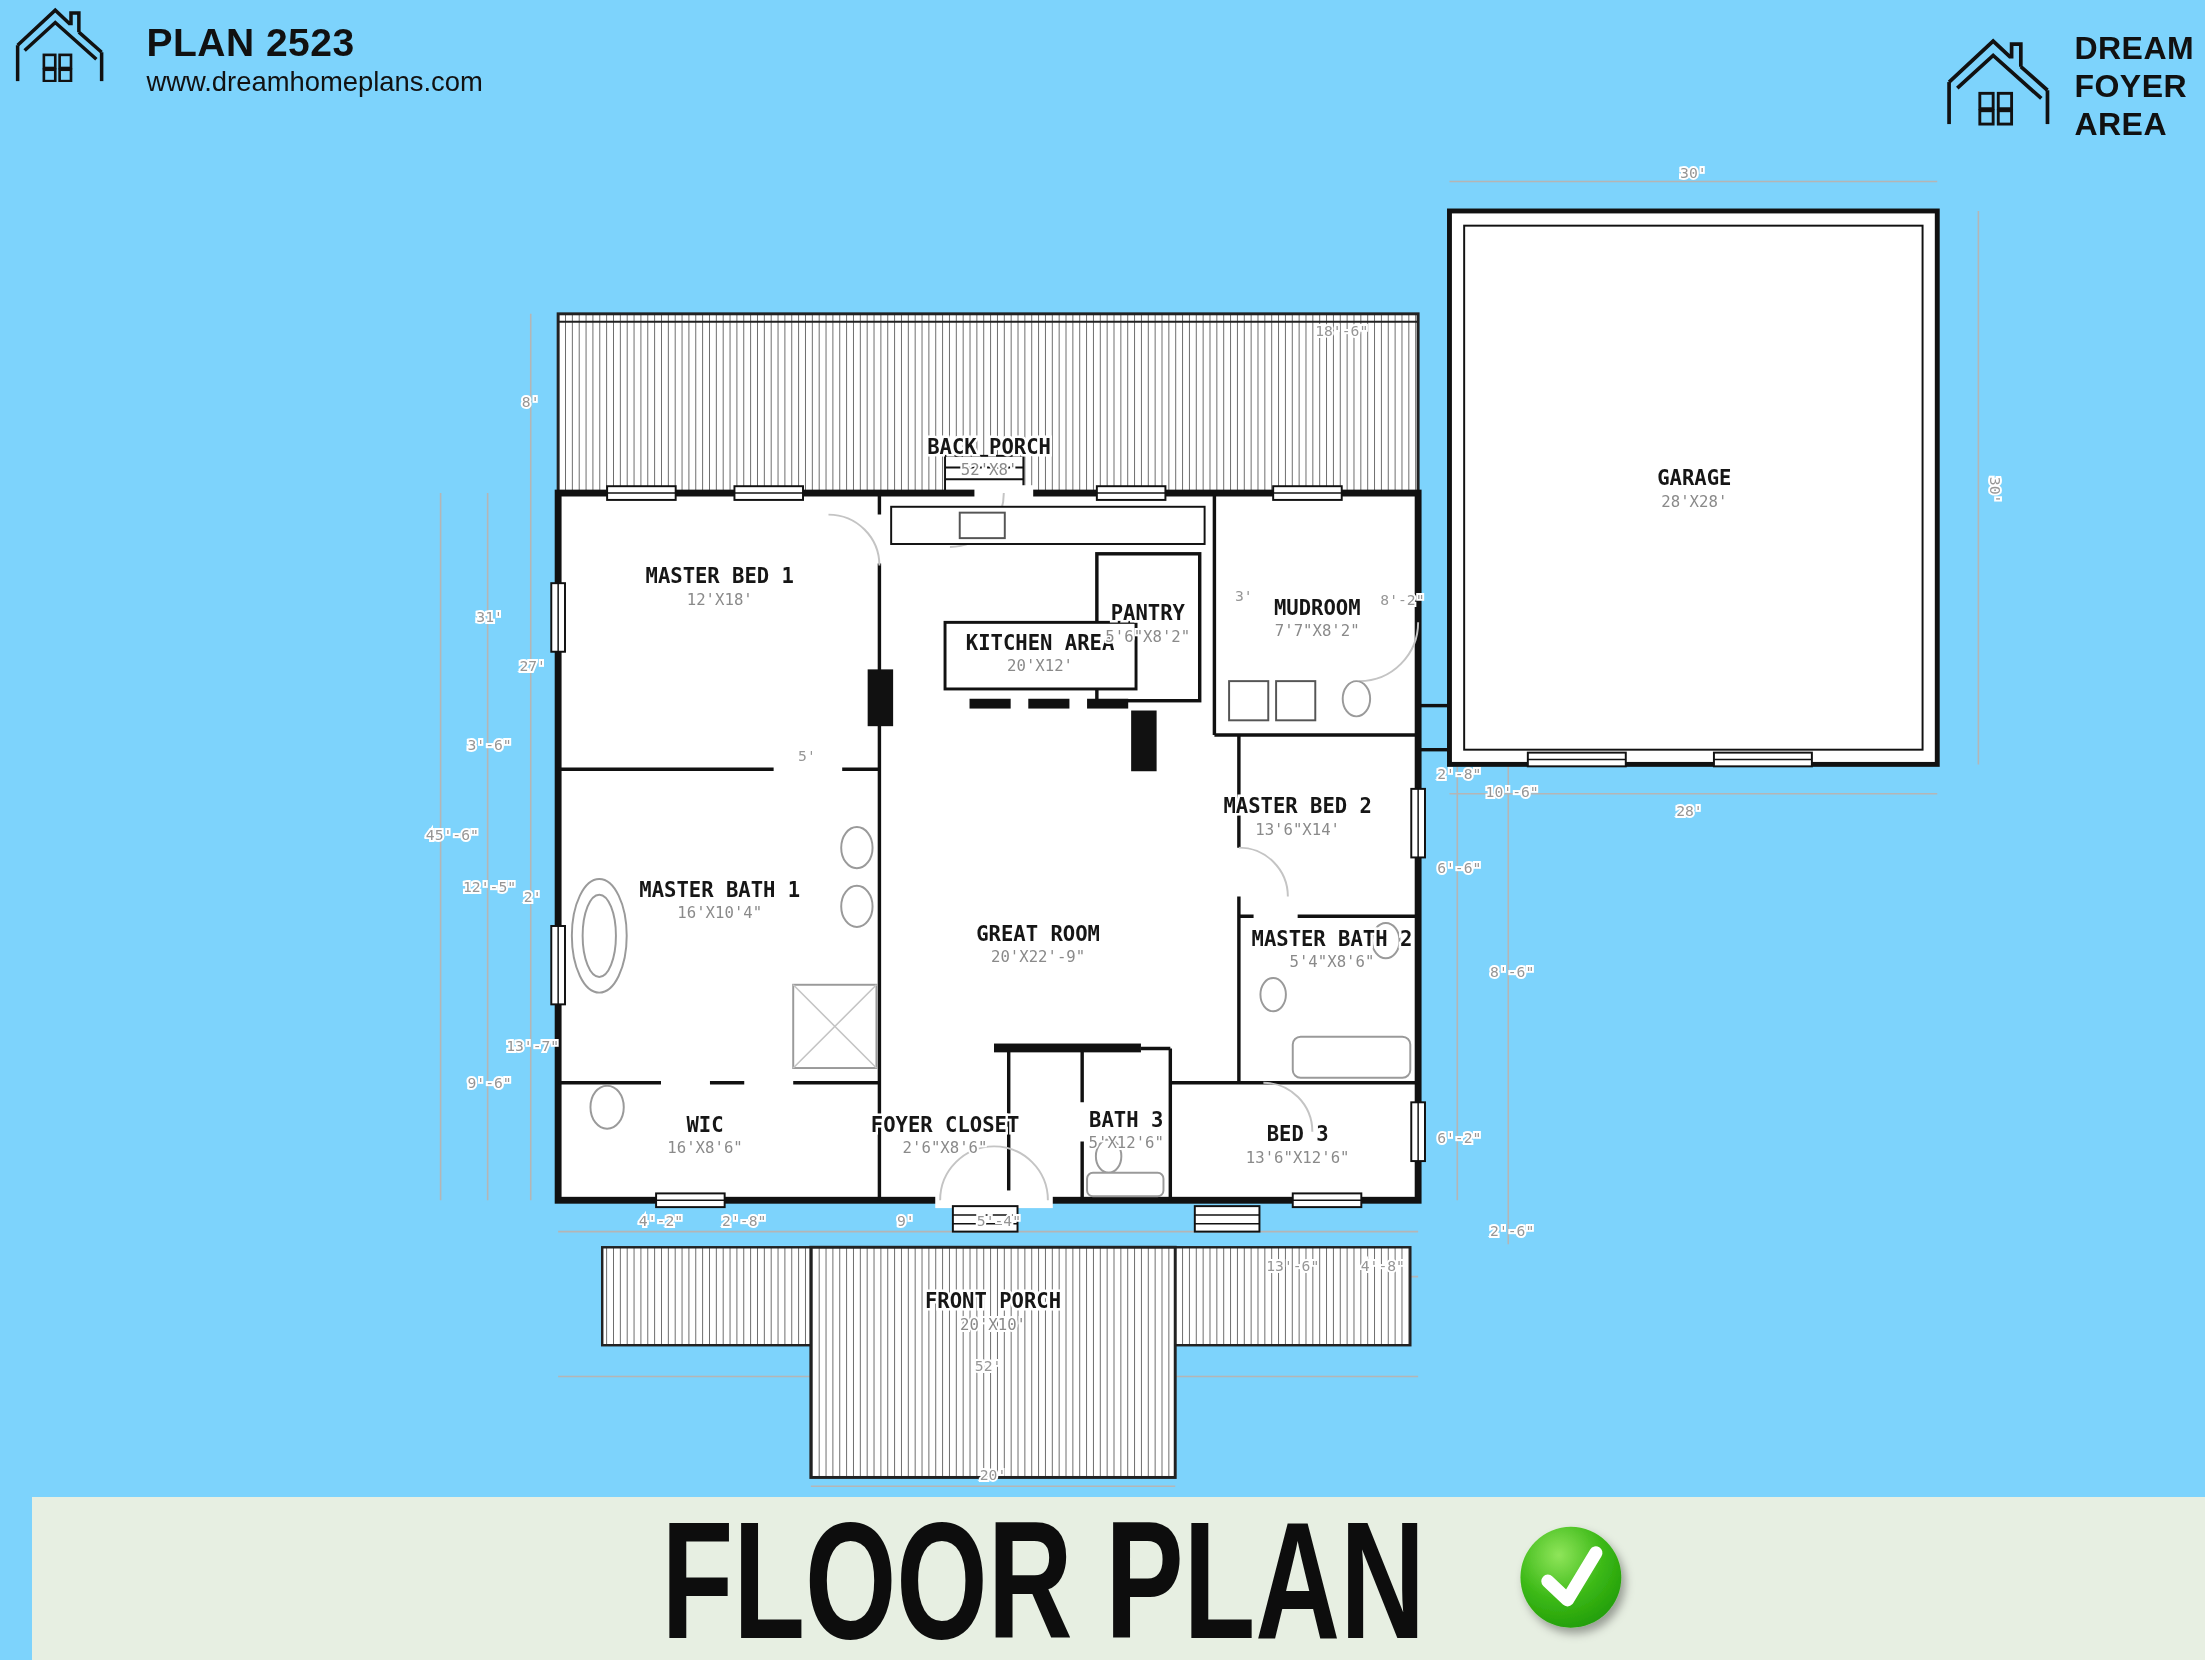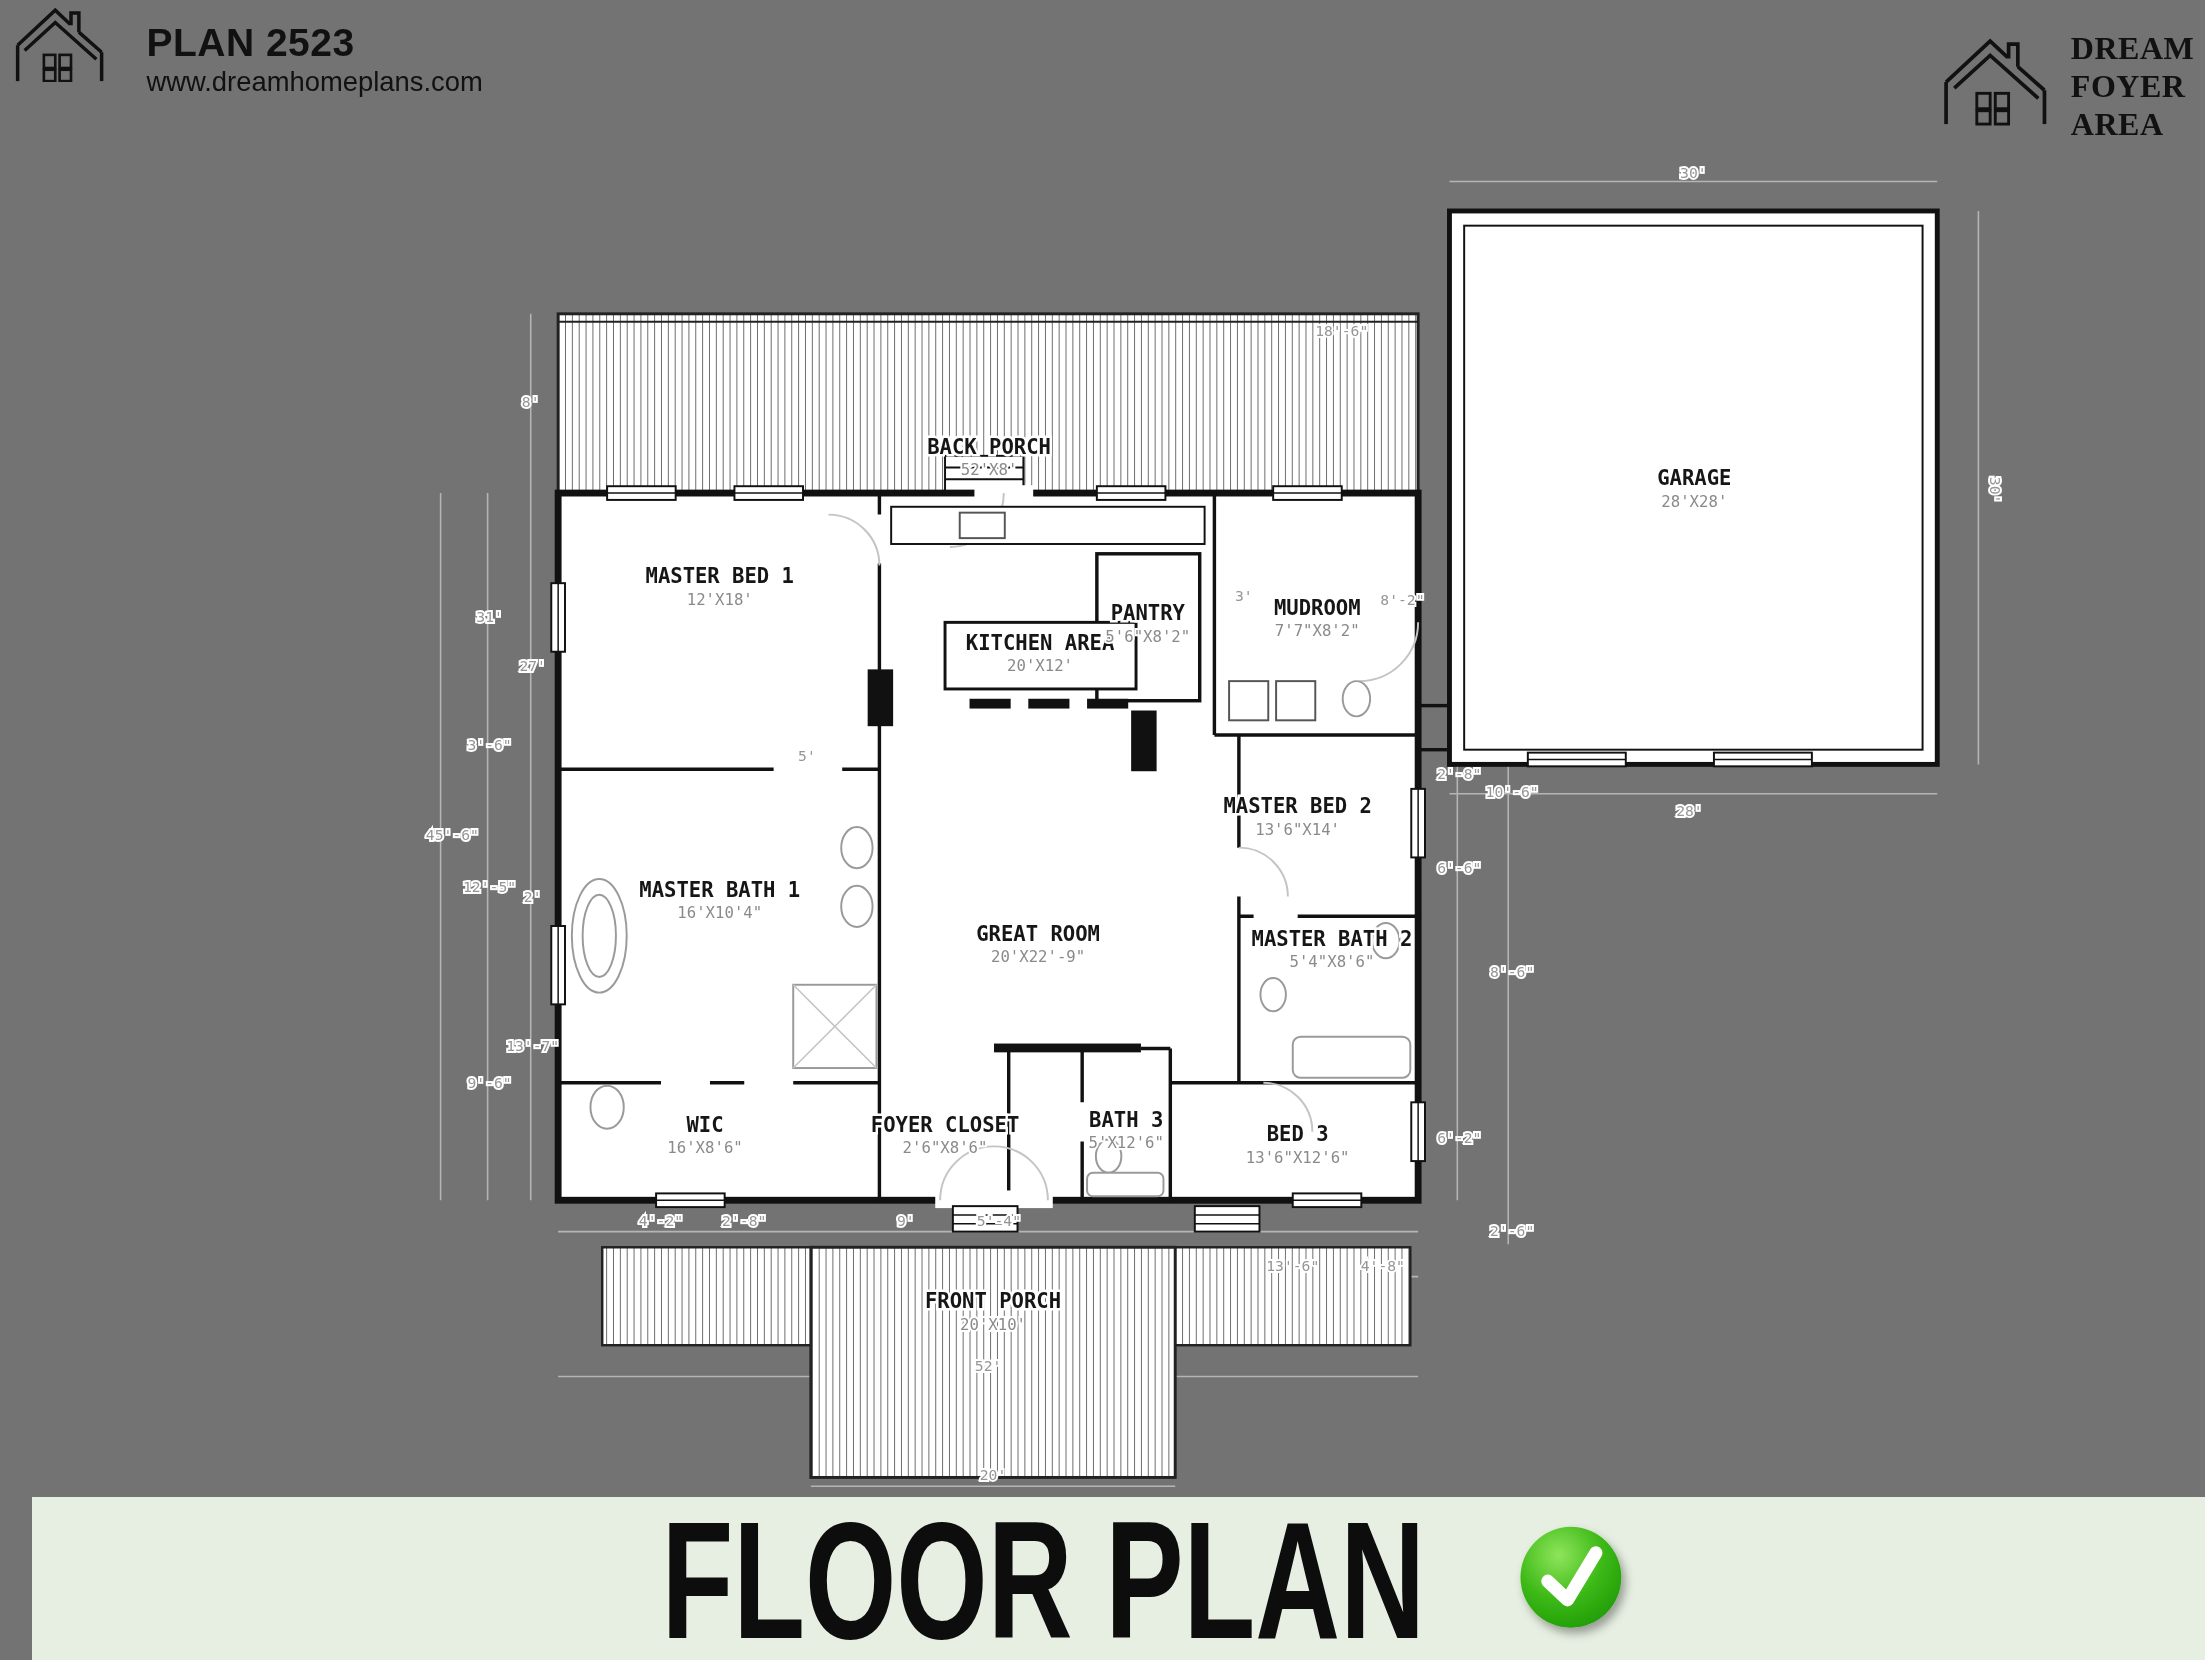--- a/index.html
+++ b/index.html
@@ -1,27 +1,27 @@
 <!DOCTYPE html>
 <html style="font-size:7.8px"><head>
 <meta charset="utf-8">
 <style>
   html,body{margin:0;padding:0;background:#ffffff;}
-  .page{position:relative;width:2205px;height:1660px;background:#737373;overflow:hidden;
+  .page{position:relative;width:2205px;height:1660px;background:#7dd3fc;overflow:hidden;
         font-family:"Liberation Sans",sans-serif;color:#111;}
   
   .brand-left{position:absolute;left:8.8px;top:4.9px;display:flex;gap:20.6px;align-items:flex-start;}
   .brand-left .logo{width:117px;height:77px;}
   .brand-left-text{padding-top:16.7px;}
   .plan-title{font-size:39px;font-weight:700;letter-spacing:0.5px;line-height:42px;}
   .website-url{font-size:27.4px;font-weight:400;line-height:36px;}
   
   .brand-right{position:absolute;right:10.8px;top:5.9px;display:flex;gap:4.9px;align-items:flex-start;}
   .brand-right .logo{width:123px;height:148px;}
-  .brand-right-text{padding-top:23.5px;font-family:Liberation Serif, serif;}
+  .brand-right-text{padding-top:23.5px;}
   .brand-line{font-size:32px;font-weight:700;line-height:38px;letter-spacing:0.5px;}
   
   .plan-svg{position:absolute;left:411px;top:162px;width:1597px;height:1337px;}
   .wall-outer{fill:#ffffff;stroke:#111;stroke-width:7;}
   .wall{stroke:#111;stroke-width:3.5;fill:none;}
   .thin{stroke:#111;stroke-width:2;fill:#fff;}
   .fixture{stroke:#555;stroke-width:2;fill:#fff;}
   .fixture-soft{stroke:#9a9a9a;stroke-width:2;fill:#fff;}
   .black{fill:#111;stroke:none;}
   .door-arc{stroke:#c4c4c4;stroke-width:2;fill:none;}

